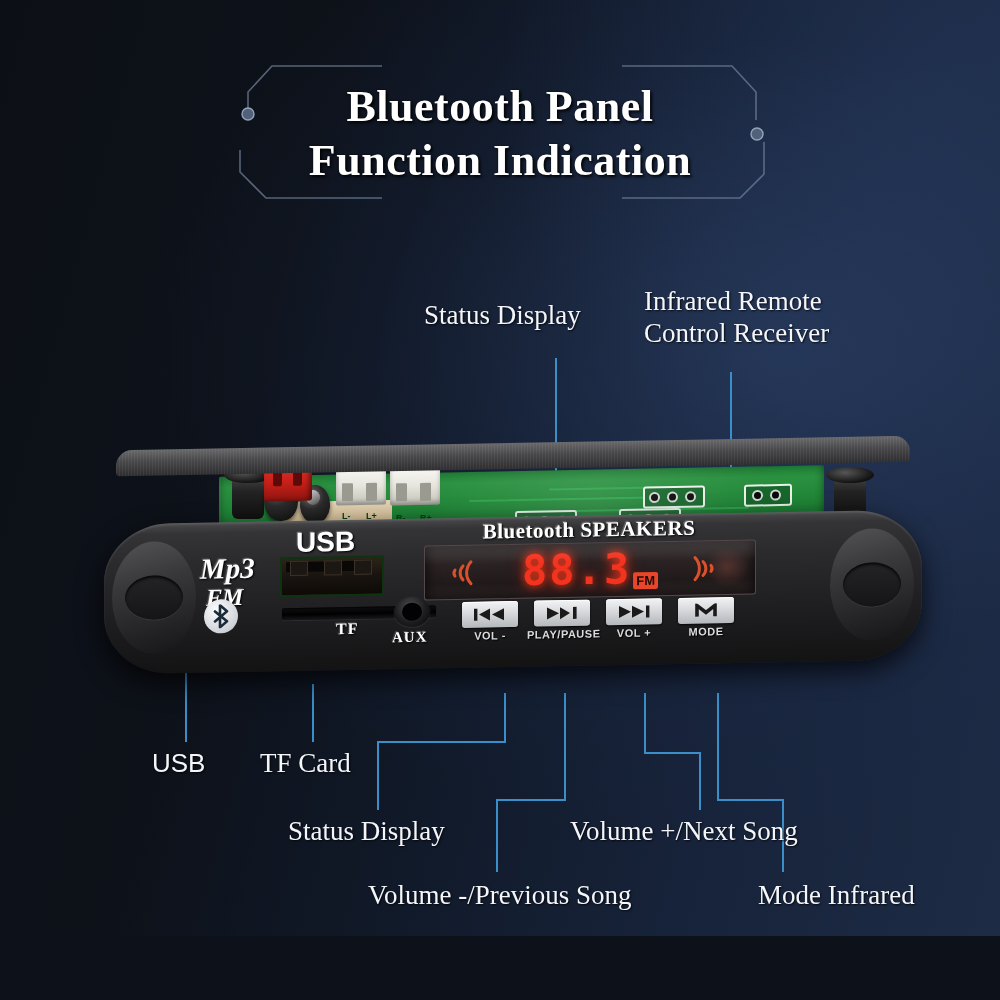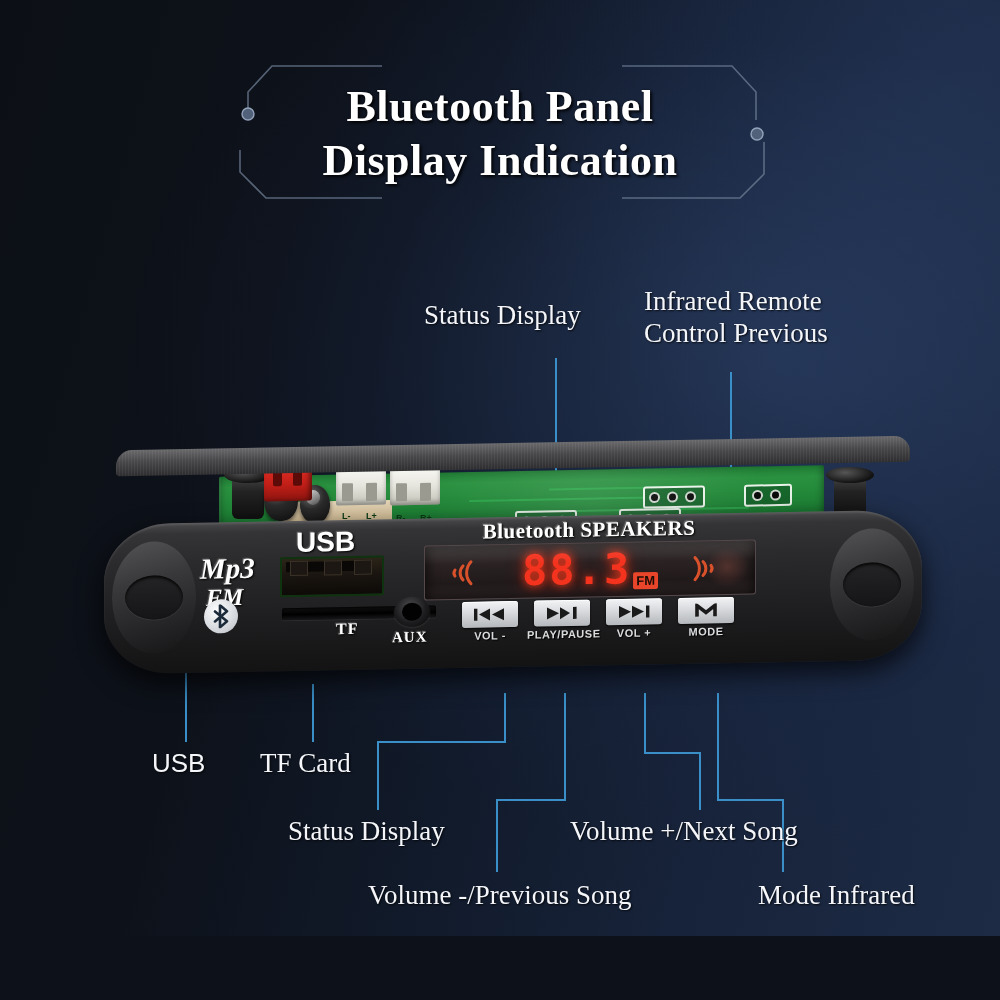--- a/index.html
+++ b/index.html
@@ -220,21 +220,21 @@
       <path d="M8 88 L8 110 L34 136 L150 136"></path>
       <path d="M390 4 L500 4 L524 30 L524 58"></path>
       <path d="M532 80 L532 112 L508 136 L390 136"></path>
     </g>
     <circle cx="16" cy="52" r="6" fill="#52617a" stroke="#93a3ba" stroke-width="1.4"></circle>
     <circle cx="525" cy="72" r="6" fill="#52617a" stroke="#93a3ba" stroke-width="1.4"></circle>
   </svg>
 
   <div class="title-wrap">
     <div class="title-line">Bluetooth Panel</div>
-    <div class="title-line">Display Indication</div>
+    <div class="title-line">Function Indication</div>
   </div>
 
   <svg class="lines-svg" viewBox="0 0 1000 1000">
     <g stroke="#3a8fc8" stroke-width="2.4" fill="none" shape-rendering="crispEdges">
 
       <path d="M556 358 L556 530"></path>
 
       <path d="M731 372 L731 533"></path>
 
       <path d="M186 631 L186 742"></path>
@@ -248,21 +248,21 @@
 
       <path d="M645 693 L645 753 L700 753 L700 810"></path>
 
       <path d="M718 693 L718 800 L783 800 L783 872"></path>
     </g>
   </svg>
 
   <div class="callout" style="left:424px;top:300px;">Status Display</div>
 
   <div class="callout" style="left:644px;top:286px;">Infrared Remote
-Control Previous</div>
+Control Receiver</div>
 
   <div class="callout sans" style="left:152px;top:748px;">USB</div>
 
   <div class="callout" style="left:260px;top:748px;">TF Card</div>
 
   <div class="callout" style="left:288px;top:816px;">Status Display</div>
 
   <div class="callout" style="left:570px;top:816px;">Volume +/Next Song</div>
 
   <div class="callout" style="left:368px;top:880px;">Volume -/Previous Song</div>

